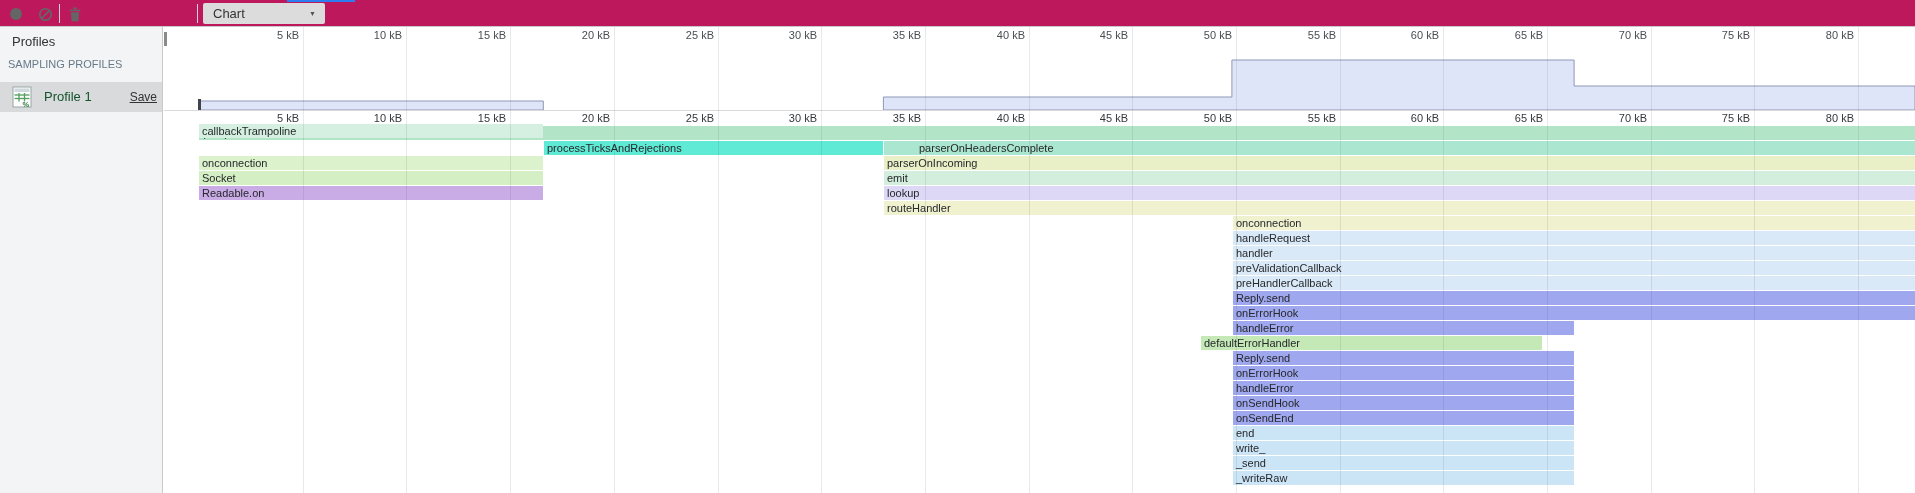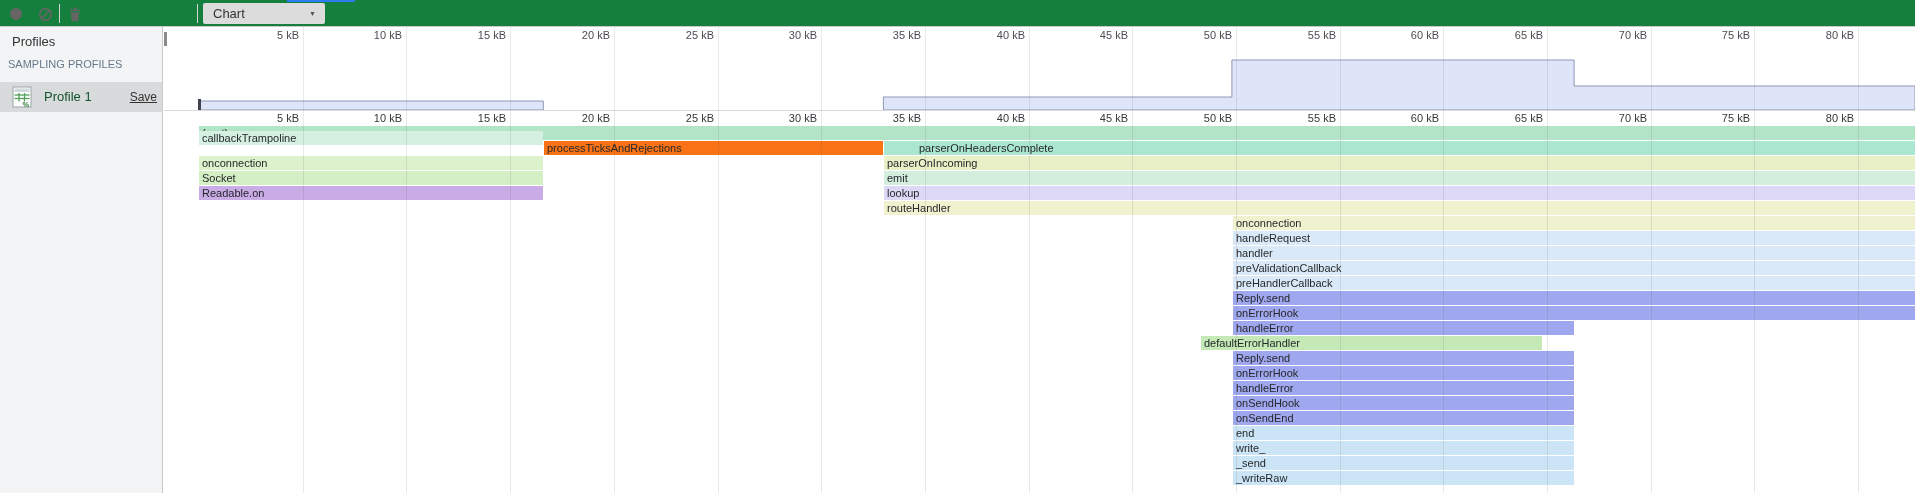--- a/index.html
+++ b/index.html
@@ -1,19 +1,19 @@
 <!DOCTYPE html>
 <html><head>
 <meta charset="utf-8">
 <style>
   html,body{margin:0;padding:0;background:#e8e8e8;}
   .app{position:relative;width:1915px;height:493px;background:#fff;overflow:hidden;
        font-family:"Liberation Sans",sans-serif;-webkit-font-smoothing:antialiased;}
   
-  .toolbar{position:absolute;left:0;top:0;width:100%;height:27px;background:#15803d;
+  .toolbar{position:absolute;left:0;top:0;width:100%;height:27px;background:#be185d;
            border-bottom:1px solid #c9c9c9;box-sizing:border-box;}
   .tb-btn{position:absolute;top:5px;width:18px;height:18px;display:flex;align-items:center;justify-content:center;cursor:pointer;}
   .rec-dot{width:12px;height:12px;border-radius:50%;background:#656565;}
   .tb-sep{position:absolute;top:4px;width:1px;height:19px;background:#d4d4d4;}
   .tab-accent{position:absolute;top:0;height:2px;}
   .dropdown{position:absolute;left:203px;top:3px;width:122px;height:21px;background:#dcdcdc;
             border-radius:2px;font-size:13px;color:#333;line-height:21px;cursor:pointer;}
   .dropdown .dd-label{padding-left:10px;}
   .dd-arrow{position:absolute;right:9px;top:0;font-size:7px;color:#555;line-height:21px;}
   
@@ -92,24 +92,24 @@
       <span class="profile-name">Profile 1</span>
       <span class="save-link">Save</span>
     </div>
   </div>
 
   <div class="main">
     <div class="flame">
         <div class="bar" style="left: 35px; width: 1716px; top: 99px; height: 14px; background: rgb(178, 229, 200);">
           <span>(root)</span>
         </div>
-        <div class="bar" style="left: 35px; width: 344px; top: 104px; height: 14px; background: rgb(213, 240, 225);">
+        <div class="bar" style="left: 35px; width: 344px; top: 97px; height: 14px; background: rgb(213, 240, 225);">
           <span>callbackTrampoline</span>
         </div>
-        <div class="bar" style="left: 380px; width: 339px; top: 114px; height: 14px; background: #f97316;">
+        <div class="bar" style="left: 380px; width: 339px; top: 114px; height: 14px; background: #5eead4;">
           <span>processTicksAndRejections</span>
         </div>
         <div class="bar" style="left: 720px; width: 1031px; top: 114px; height: 14px; background: rgb(171, 231, 208); padding-left: 32px;">
           <span>parserOnHeadersComplete</span>
         </div>
         <div class="bar" style="left: 35px; width: 344px; top: 129px; height: 14px; background: rgb(220, 242, 204);">
           <span>onconnection</span>
         </div>
         <div class="bar" style="left: 720px; width: 1031px; top: 129px; height: 14px; background: rgb(233, 239, 199);">
           <span>parserOnIncoming</span>

